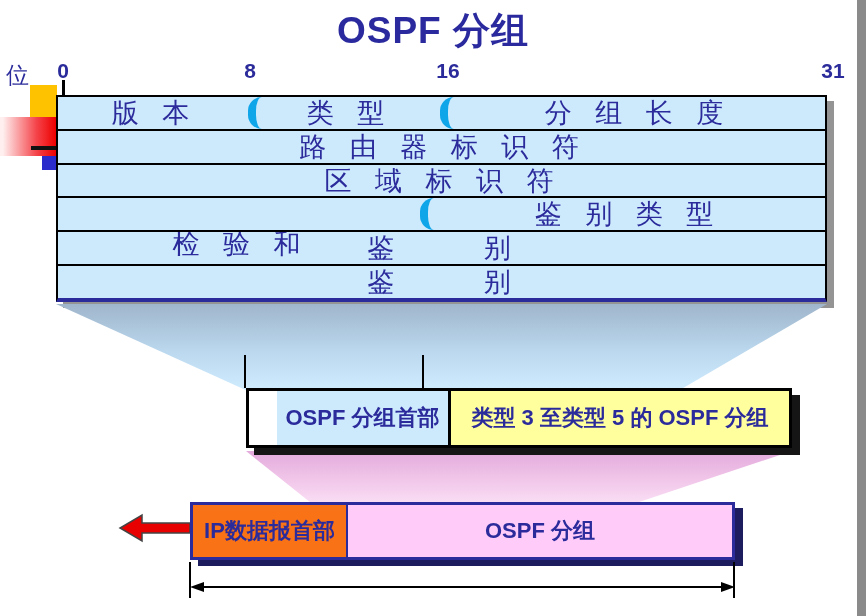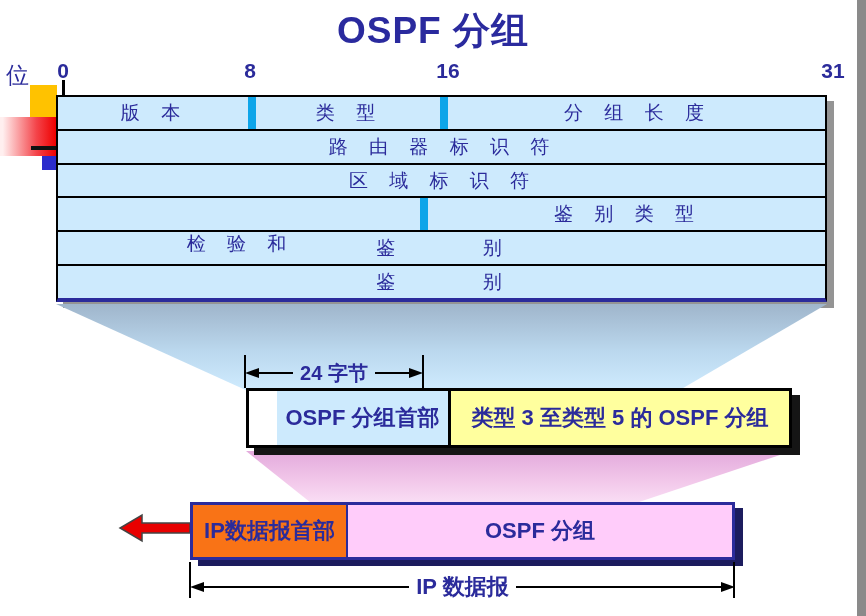--- a/index.html
+++ b/index.html
@@ -23,22 +23,22 @@
             background:linear-gradient(to left,#EE0000 0%,#F4444a 35%,#FFEFEF 95%);}
   .deco-line{left:31px;top:146px;width:27px;height:4px;background:#111;}
   .deco-blue{left:42px;top:156px;width:15px;height:14px;background:#2B2BCC;}
 
   
   .packet-table{left:56px;top:95px;width:771px;height:207px;background:#CDEAFD;
                 border:2px solid #000;border-bottom:4px solid #2B2B9B;
                 box-shadow:7px 6px 0 #949494;display:flex;flex-direction:column;box-sizing:border-box;}
   .prow{flex:1;display:flex;border-top:2px solid #000;min-height:0;}
   .prow:first-child{border-top:none;}
-  .pcell{display:flex;align-items:center;justify-content:center;font-size:19px;
-         letter-spacing:5px;word-spacing:6px;box-sizing:border-box;}
+  .pcell{display:flex;align-items:center;justify-content:center;font-size:27px;
+         letter-spacing:5px;word-spacing:6px;box-sizing:border-box;border-radius:14px;}
   .pcell+.pcell{border-left:8px solid #0ea5e9;}
   .w190{width:190px;} .w192{width:192px;} .w382{width:362px;margin-top:46px;} .grow{flex:1;text-align:right;}
   .auth{word-spacing:72px;}
 
   
   .funnel-blue{left:56px;top:304px;width:771px;height:86px;
                background:linear-gradient(180deg,#9FB5CB 0%,#BBD8EE 55%,#CFEBFE 100%);
                clip-path:polygon(0% 0%,100% 0%,80.9% 100%,24.6% 100%);}
   .funnel-pink{left:246px;top:451px;width:546px;height:51px;
                background:linear-gradient(180deg,#E3AADC 0%,#F2C8EA 60%,#F9DDF4 100%);
@@ -120,47 +120,39 @@
     <div class="prow">
       <div class="pcell grow auth">鉴 别</div>
     </div>
   </div>
 
   <div class="abs funnel-blue"></div>
   <div class="abs funnel-pink"></div>
 
   <div class="abs mtick t24a"></div>
   <div class="abs mtick t24b"></div>
-  <div class="abs measure m24">
-    <span class="ah-left"></span>
-    <span class="m-line"></span>
-    <span class="m-label">24 字节</span>
-    <span class="m-line"></span>
-    <span class="ah-right"></span>
-  </div>
 
   <div class="abs ospf-bar">
     <div class="cell bar-header">OSPF 分组首部</div>
     <div class="cell bar-body">类型 3 至类型 5 的 OSPF 分组</div>
   </div>
 
   <svg class="abs" style="left:116px;top:510px;" width="78" height="34">
     <polygon points="74,13 26,13 26,5 4,18 26,31 26,23 74,23" fill="#E80000" stroke="#444" stroke-width="1.5"></polygon>
   </svg>
 
   <div class="abs ip-bar">
     <div class="cell ip-header">IP数据报首部</div>
     <div class="cell ip-body">OSPF 分组</div>
   </div>
 
   <div class="abs mtick tipa"></div>
   <div class="abs mtick tipb"></div>
   <div class="abs measure mip">
     <span class="ah-left"></span>
     <span class="m-line"></span>
-    <span class="m-label">IP 数据报</span>
     <span class="m-line"></span>
     <span class="ah-right"></span>
   </div>
 
   <div class="abs edge-strip"></div>
 
 </div>
 
 </body></html>

